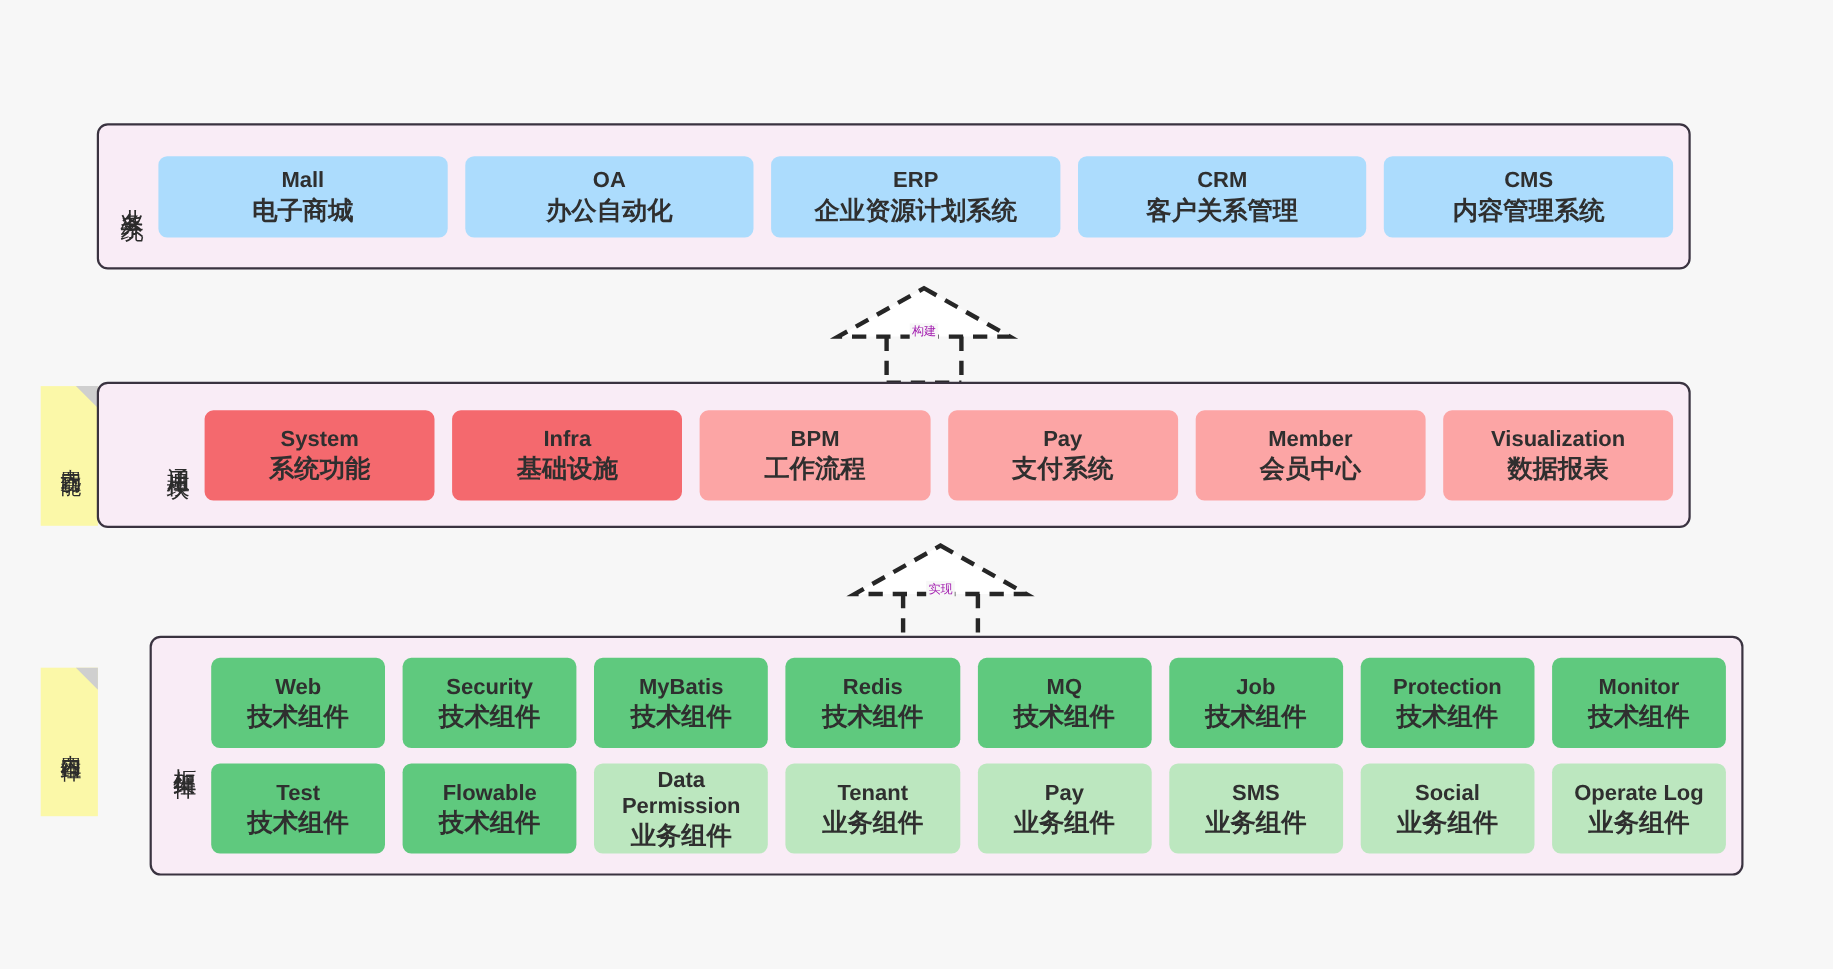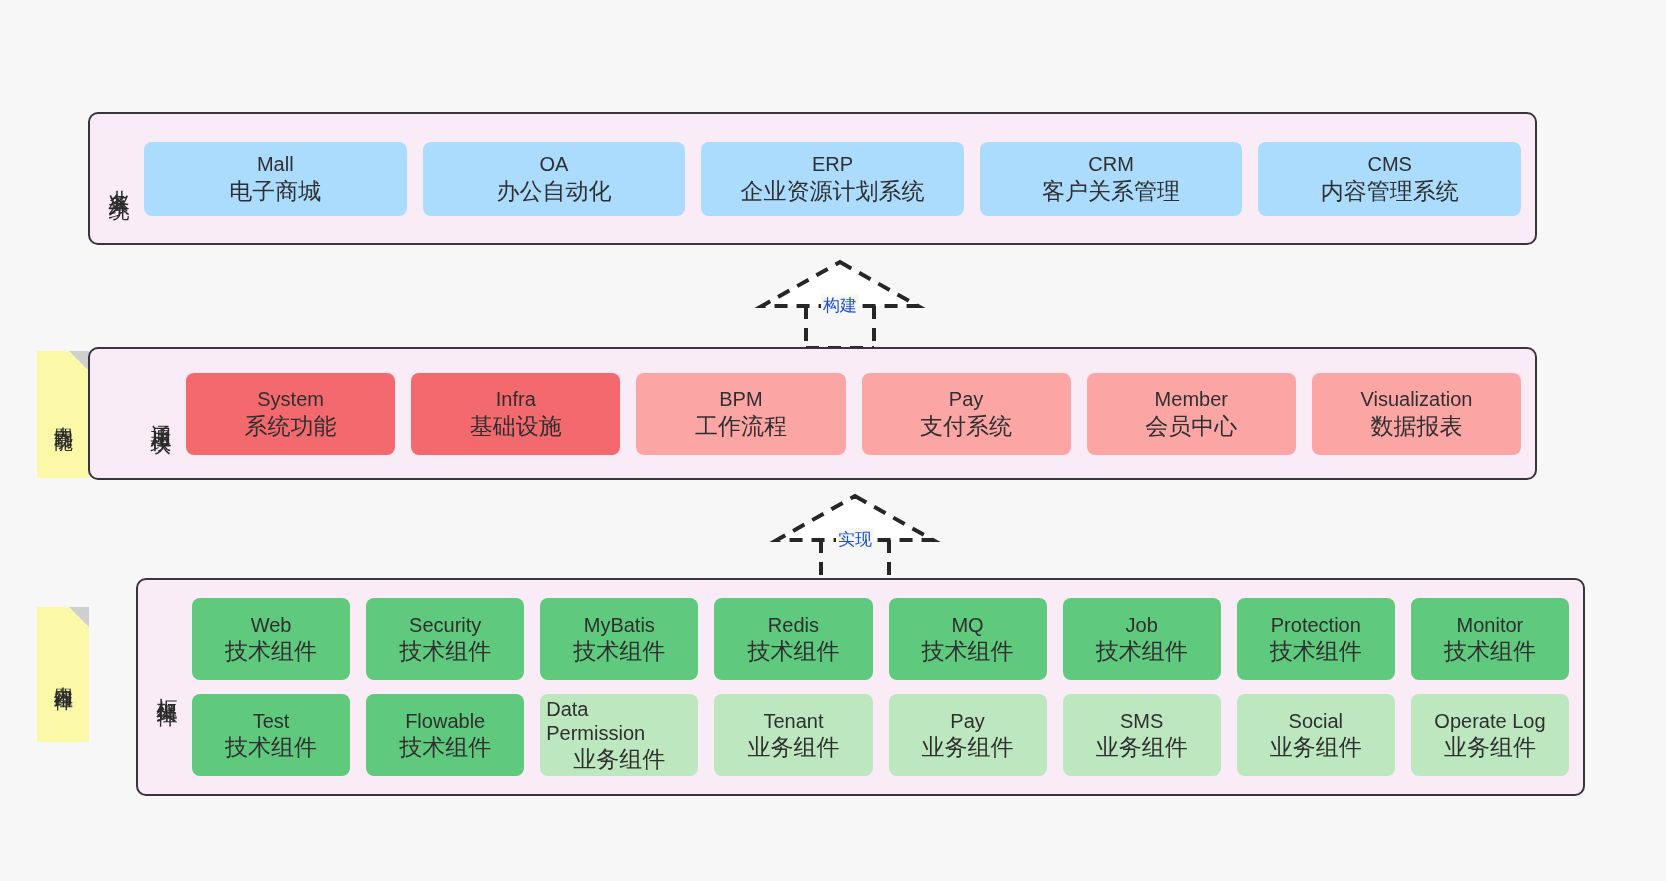--- a/index.html
+++ b/index.html
@@ -52,23 +52,25 @@
     gap: 16px;
     align-items: stretch;
   }
   .cell {
     flex: 1 1 0;
     border-radius: 8px;
     display: flex;
     flex-direction: column;
     align-items: center;
     justify-content: center;
+    text-align: center;
     color: #2f2f2f;
     padding: 4px 6px;
     line-height: 1.22;
+    font-weight: bold;
   }
   .cell .name { font-size: 20px; }
   .cell .sub  { font-size: 23px; }
 
   
   .c-blue       { background: #acdcfd; }
   .c-red        { background: #f4696e; }
   .c-pink       { background: #fca5a5; }
   .c-green      { background: #5fc97e; }
   .c-lightgreen { background: #bce7bf; }
@@ -109,22 +111,22 @@
   #note-framework { left: 37px; top: 607px; height: 135px; }
 
   
   .arrow { position: absolute; }
   .arrow svg { display: block; overflow: visible; }
   .arrow-label {
     position: absolute;
     left: 50%;
     transform: translateX(-50%);
     top: 36px;
-    font-size: 17px;
-    color: #1d4ed8;
+    font-size: 11px;
+    color: #a21caf;
     background: #f7f7f7;
     padding: 0 2px;
     white-space: nowrap;
   }
   #arrow-build   { left: 757px; top: 258px; width: 166px; height: 92px; }
   #arrow-realize { left: 772px; top: 492px; width: 166px; height: 92px; }
 </style>
 </head>
 <body>
 

